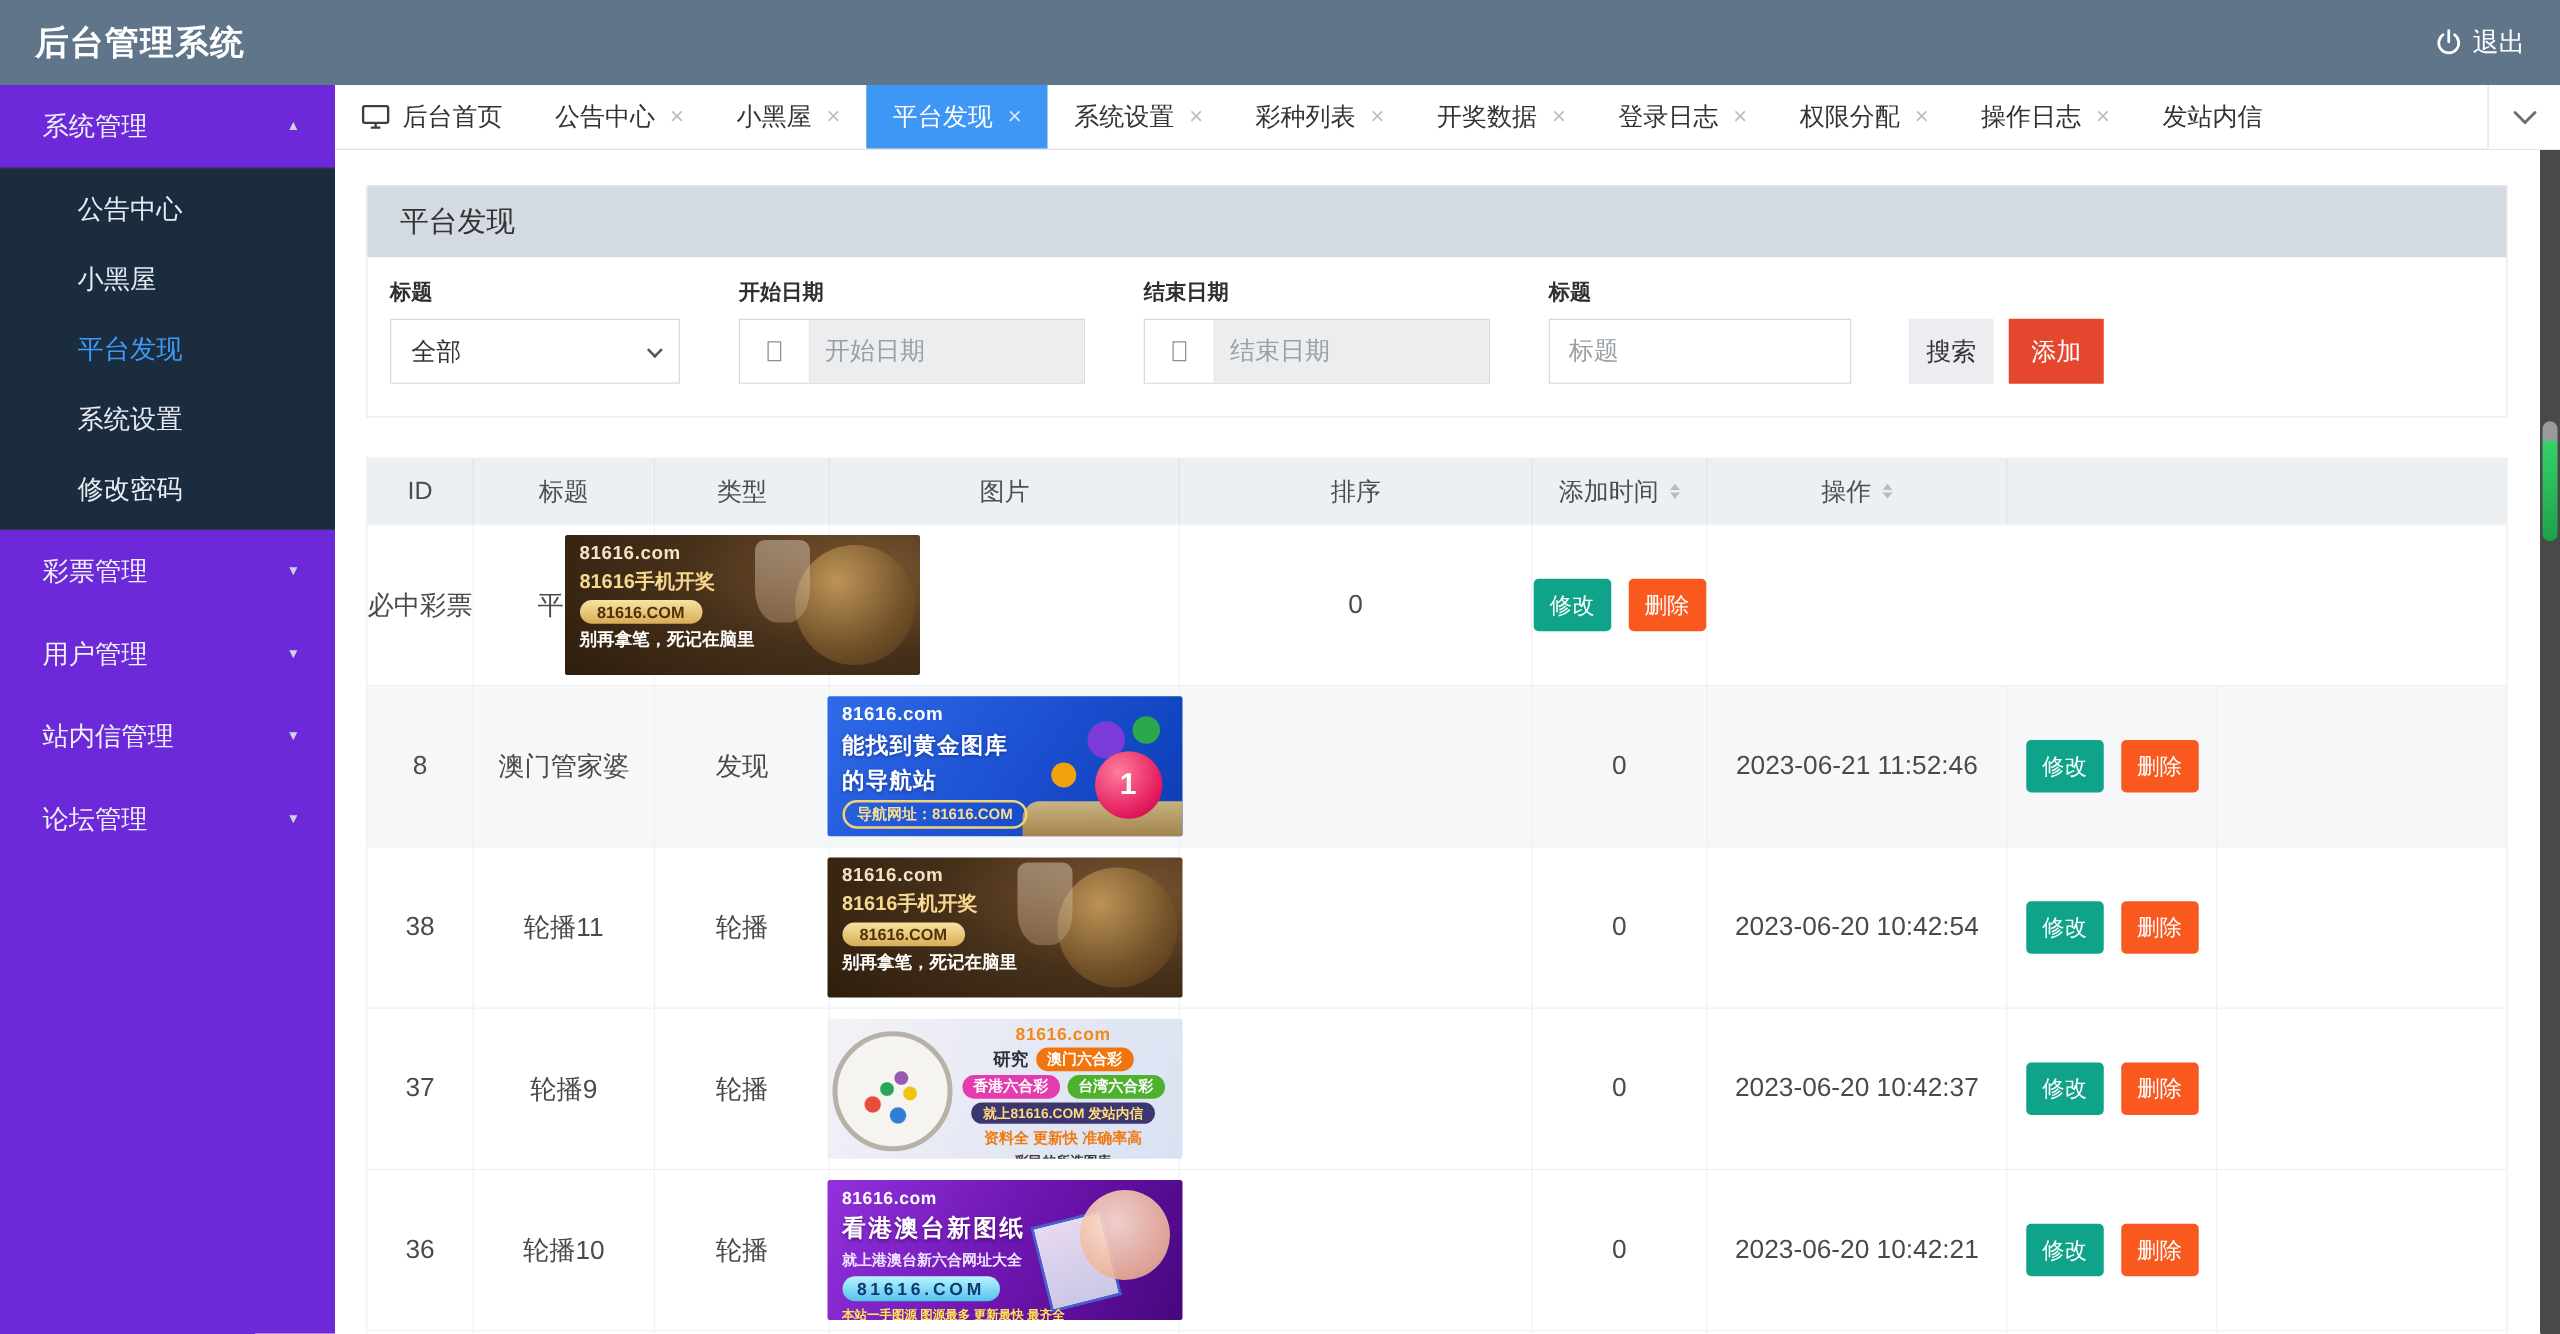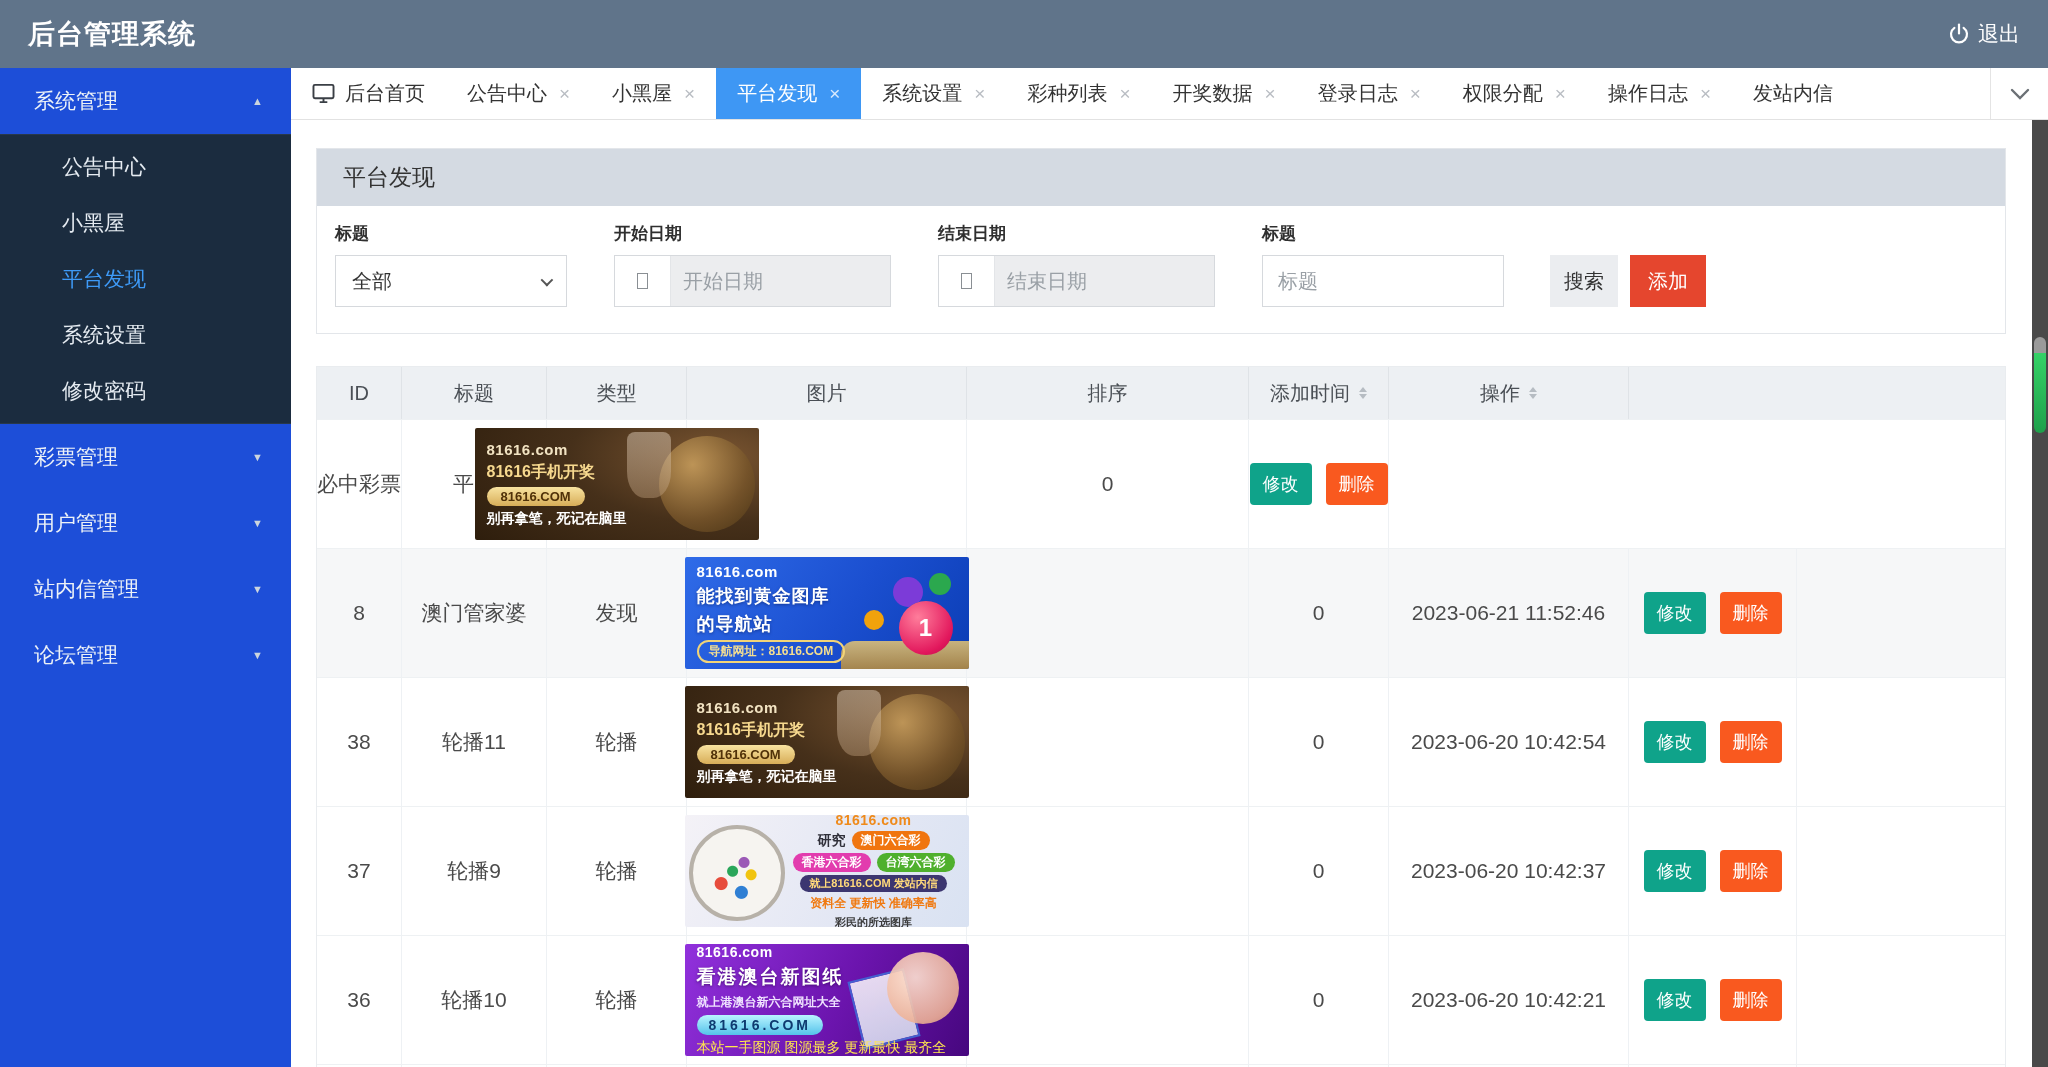--- a/index.html
+++ b/index.html
@@ -7,21 +7,21 @@
   body {
     width:2048px; height:1067px; overflow:hidden;
     font-family:"Liberation Sans", sans-serif; background:#fff; position:relative;
   }
   
   .topbar { height:68px; background:#60748a; display:flex; align-items:center; padding:0 28px; }
   .topbar-title { color:#fff; font-size:27px; font-weight:bold; letter-spacing:1px; }
   .logout { margin-left:auto; display:flex; align-items:center; gap:7px; color:#fff; font-size:21px; cursor:pointer; }
   
   .shell { display:flex; height:999px; }
-  .sidebar { width:291px; flex:none; background:#1d4ed8; color:#edf2f7; overflow:hidden; }
+  .sidebar { width:268px; flex:none; background:#6d28d9; color:#edf2f7; overflow:hidden; }
   .side-group { height:66px; display:flex; align-items:center; padding:0 28px 0 34px; font-size:21px; cursor:pointer; }
   .side-arrow { margin-left:auto; font-size:11px; color:#ccd5dd; }
   .side-sub { background:#1b2c3f; border-top:1px solid rgba(255,255,255,.06); border-bottom:1px solid rgba(255,255,255,.06); padding:4px 0; }
   .side-subitem { height:56px; display:flex; align-items:center; padding-left:62px; font-size:21px; color:#e6ecf2; cursor:pointer; }
   .side-subitem.active span { color:#3e9af7; }
   
   .main { flex:1; display:flex; flex-direction:column; min-width:0; }
   .tabbar { height:52px; background:#fff; border-bottom:1px solid #e2e2e2; display:flex; align-items:stretch; }
   .tabs { display:flex; flex:1; overflow:hidden; }
   .tab { display:flex; align-items:center; padding:0 21px; font-size:20px; color:#333; gap:10px; cursor:pointer; white-space:nowrap; }
@@ -58,21 +58,21 @@
   .s-dn { width:0; height:0; border:4px solid transparent; border-top:5px solid #b6bcc2; }
   .trow { border-top:1px solid #eef1f3; background:#fff; }
   .trow.shaded { background:#f6f7f8; }
   .td { display:flex; align-items:center; justify-content:center; min-height:128px; font-size:21px; color:#4a4a4a; border-right:1px solid #eef1f4; }
   .td:last-child { border-right:0; }
   .btn-edit, .btn-del { border:0; border-radius:4px; color:#fff; font-size:18px; padding:9px 13px; cursor:pointer; font-family:inherit; }
   .btn-edit { background:#0fa38a; }
   .btn-del { background:#f9591f; margin-left:14px; }
   
   .banner { position:relative; width:284px; height:112px; margin:8px auto; overflow:hidden; border-radius:2px; flex:none; }
-  .b-body { position:relative; z-index:2; height:100%; display:flex; flex-direction:column; justify-content:center; align-items:flex-start; gap:4px; padding:6px 12px; }
+  .b-body { position:relative; z-index:2; height:100%; display:flex; flex-direction:column; justify-content:flex-start; align-items:flex-start; gap:4px; padding:6px 12px; }
   .b-line { display:flex; gap:6px; align-items:center; }
   .b-logo { font-weight:bold; font-size:15px; letter-spacing:.5px; }
   .b-brown { background:radial-gradient(130% 150% at 85% 25%, #7a5531 0%, #46301a 40%, #241607 100%); }
   .b-brown .b-body { max-width:64%; }
   .b-brown .b-logo { color:#f2e3c2; }
   .b-brown .b-circles { color:#f6d88e; font-weight:bold; font-size:16px; }
   .b-brown .b-goldpill { background:linear-gradient(#f8e3a0,#d7ad58); color:#503108; border-radius:11px; padding:2px 14px; font-weight:bold; font-size:13px; }
   .b-brown .b-whiteb { color:#fff; font-weight:bold; font-size:14px; white-space:nowrap; }
   .b-brown::after { content:""; position:absolute; right:4px; top:8px; width:96px; height:96px; border-radius:50%; background:radial-gradient(circle at 35% 30%, #caa05e, #77552a 60%, #4a3414); opacity:.85; }
   .b-brown::before { content:""; position:absolute; right:88px; top:4px; width:44px; height:66px; border-radius:8px 8px 40% 40%; background:linear-gradient(#e9d9c6,#b99a78); opacity:.45; z-index:1; }
@@ -93,21 +93,21 @@
   .b-light .b-darkpill { background:#3c3670; color:#ffd97a; border-radius:10px; padding:1px 9px; font-size:11px; font-weight:bold; white-space:nowrap; }
   .b-light .b-oranget { color:#f07a12; font-weight:bold; font-size:12px; white-space:nowrap; }
   .b-light .b-darkt { color:#3b3b3b; font-weight:bold; font-size:11px; }
   .b-light::before { content:""; position:absolute; left:4px; top:10px; width:88px; height:88px; border-radius:50%; border:4px solid #b7b1a8; background:radial-gradient(circle at 32% 62%, #e74c3c 0 6px, rgba(0,0,0,0) 7px),radial-gradient(circle at 55% 72%, #2f7fd4 0 6px, rgba(0,0,0,0) 7px),radial-gradient(circle at 45% 48%, #2aa65a 0 5px, rgba(0,0,0,0) 6px),radial-gradient(circle at 66% 52%, #f1c40f 0 5px, rgba(0,0,0,0) 6px),radial-gradient(circle at 58% 38%, #9b59b6 0 5px, rgba(0,0,0,0) 6px),#f6f4f0; }
   .b-purple { background:linear-gradient(115deg, #9131dc 0%, #6b14ad 55%, #46077e 100%); }
   .b-purple .b-body { max-width:62%; }
   .b-purple .b-logo { color:#fff; font-size:14px; }
   .b-purple .b-big { color:#fff; font-weight:bold; font-size:19px; letter-spacing:2px; text-shadow:0 1px 3px rgba(40,0,70,.6); white-space:nowrap; }
   .b-purple .b-mid { color:#efe2ff; font-weight:bold; font-size:12px; white-space:nowrap; }
   .b-purple .b-bubble { background:linear-gradient(#b9f4ff,#54c2ea); color:#0e3a70; border-radius:12px; padding:2px 12px; font-weight:bold; font-size:14px; letter-spacing:3px; }
-  .b-purple .b-yellow { color:#ffe84d; font-weight:normal; font-size:14px; white-space:nowrap; }
+  .b-purple .b-yellow { color:#ffe84d; font-weight:bold; font-size:10px; white-space:nowrap; }
   .b-purple::after { content:""; position:absolute; right:10px; top:8px; width:72px; height:72px; border-radius:50%; background:radial-gradient(circle at 40% 35%, #ffe3d2, #edb196 70%, #d08d6e); opacity:.9; }
   .b-purple::before { content:""; position:absolute; right:56px; top:30px; width:54px; height:66px; background:linear-gradient(#fdfdfd,#dfe8f5); border:2px solid #3e6fd8; transform:rotate(-14deg); opacity:.85; }
   
   .vscroll { position:absolute; top:120px; right:0; width:16px; height:947px; background:#494949; }
   .vthumb { position:absolute; top:217px; left:2px; width:12px; height:96px; border-radius:7px; background:linear-gradient(#9a9a9a 0 16px, #35d267 16px, #1ea04b); cursor:pointer; }
 </style>
 </head>
 <body>
 
 <div class="topbar">

